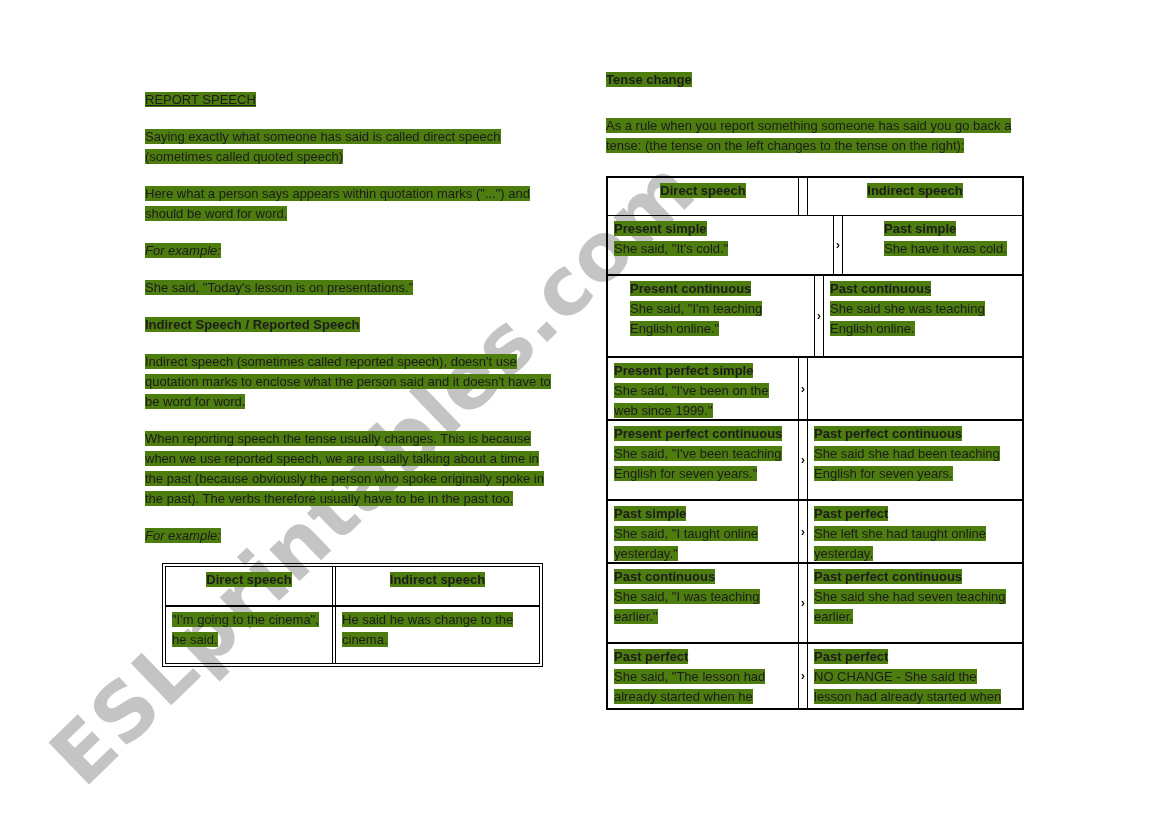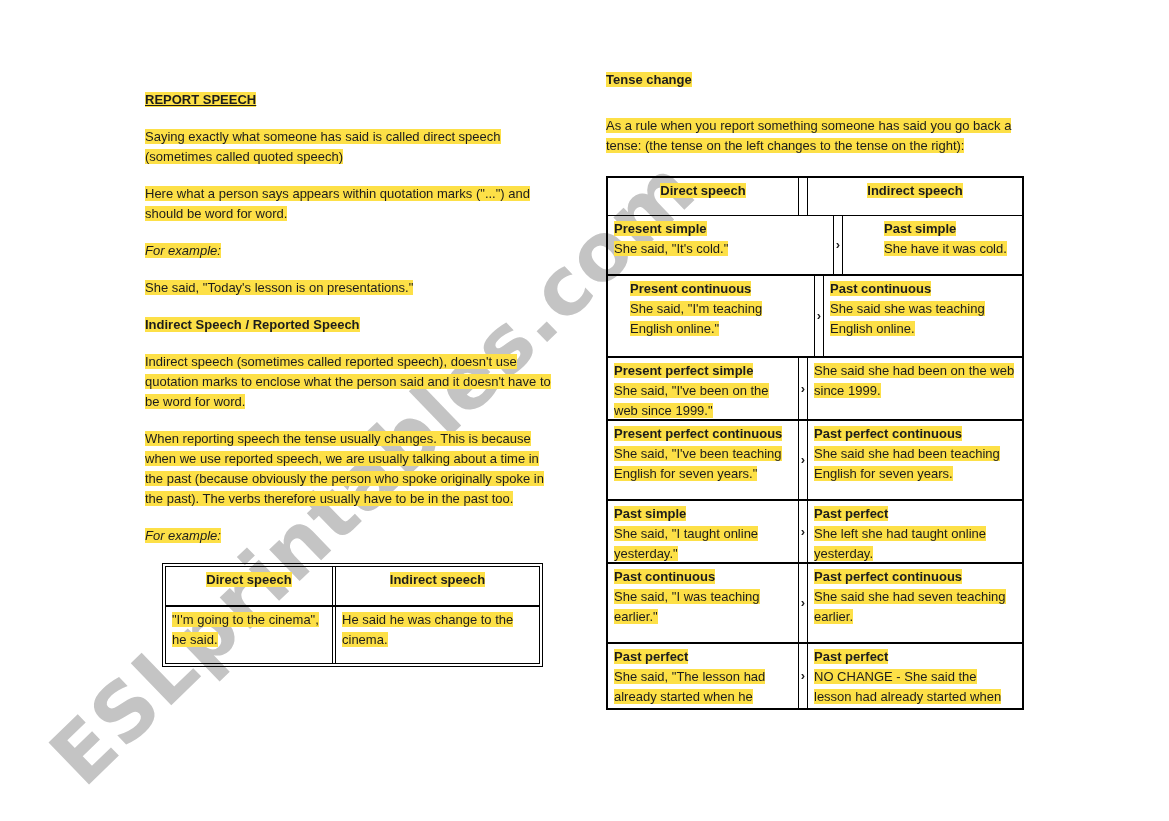--- a/index.html
+++ b/index.html
@@ -20,22 +20,22 @@
     font-weight:bold; font-size:80px;
     color:#c4c4c4; white-space:nowrap;
     z-index:0; letter-spacing:1px;
     user-select:none;
   }
   
   .col { position:absolute; z-index:1; }
   .col-left  { left:145px; top:90px;  width:415px; }
   .col-right { left:606px; top:70px;  width:418px; }
   .block { margin:0 0 17px 0; }
-  .wbg { background:#fde047; }
-  .doc-title span { font-weight:bold; text-decoration:underline;margin-top:24px; }
+  .wbg { background:#4d7c0f; }
+  .doc-title span { font-weight:normal; text-decoration:underline;margin-top:24px; }
   .h2 span { font-weight:bold; }
   .italic span { font-style:italic; }
   .rh-heading { margin-bottom:26px; }
   .rh-intro   { margin-bottom:20px; }
   
   .ex-table {
     margin-left:17px; width:381px;
     border:4px double #000;
     box-sizing:border-box;
   }
@@ -149,21 +149,20 @@
 
       <div class="t-row bdy h81">
         <div class="t-cell">
           <div class="tense"><span class="wbg">Present perfect simple</span></div>
           <div class="ex"><span class="wbg">She said, "I've been on the web since 1999."</span></div>
         </div>
         <div class="t-arrow">
             <span>›</span>
           </div>
         <div class="t-cell">
-          <div class="ex"><span class="wbg">She said she had been on the web since 1999.</span></div>
         </div>
       </div>
 
       <div class="t-row bdy h80">
         <div class="t-cell">
           <div class="tense"><span class="wbg">Present perfect continuous</span></div>
           <div class="ex"><span class="wbg">She said, "I've been teaching English for seven years."</span></div>
         </div>
         <div class="t-arrow">
             <span>›</span>

